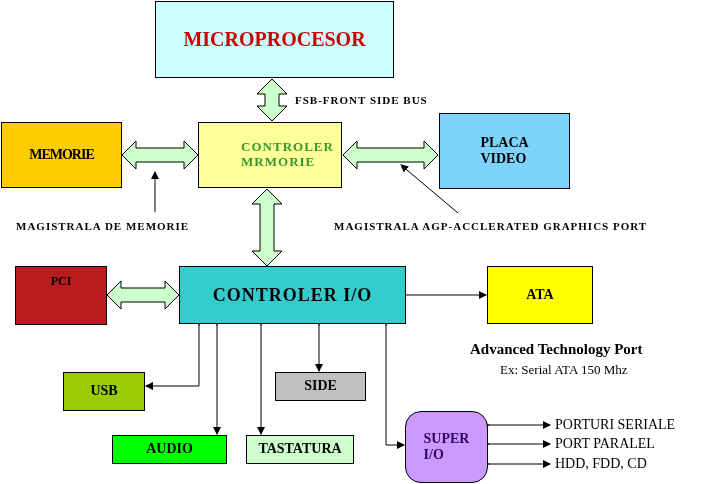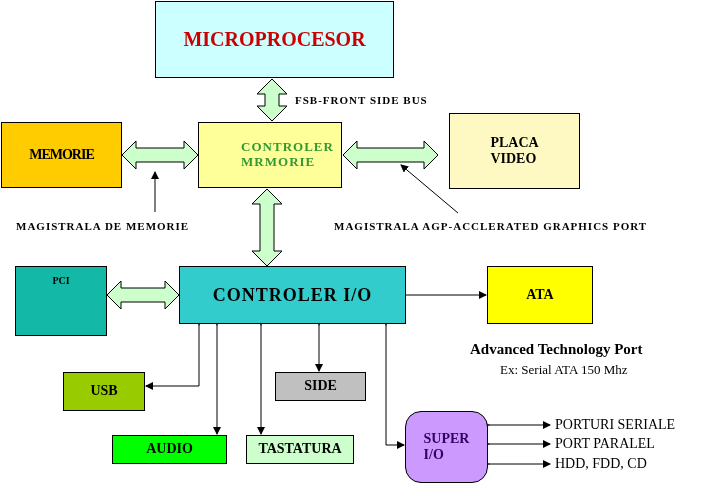--- a/index.html
+++ b/index.html
@@ -6,22 +6,22 @@
     body { width: 718px; height: 484px; position: relative; overflow: hidden;
            font-family: "Liberation Serif", "DejaVu Serif", serif; }
     .box { position: absolute; border: 1px solid #000; box-sizing: border-box;
            display: flex; align-items: center; justify-content: center; text-align: left;
            font-weight: bold; color: #000; line-height: 1.15; }
     .lbl { position: absolute; font-weight: bold; font-size: 11px; letter-spacing: 1px; white-space: nowrap; color: #000; }
     svg.wires { position: absolute; left: 0; top: 0; }
     #cpu { left: 155px; top: 1px; width: 239px; height: 77px; background: #ccffff; color: #cc0000; font-size: 20px; }
     #mem { left: 1px; top: 122px; width: 121px; height: 66px; background: #ffcc00; font-size: 14px; letter-spacing: -1px; }
     #memctl { left: 198px; top: 122px; width: 144px; height: 66px; background: #ffff99; color: #339933; font-size: 13px; letter-spacing: 1px; padding-left: 35px; }
-    #video { left: 449px; top: 113px; width: 131px; height: 76px; background: #fef9c3; font-size: 14px; }
-    #pci { left: 15px; top: 266px; width: 92px; height: 70px; background: #14b8a6; font-size: 10px; align-items: flex-start; padding-top: 8px; }
+    #video { left: 439px; top: 113px; width: 131px; height: 76px; background: #7dd3fc; font-size: 14px; }
+    #pci { left: 15px; top: 266px; width: 92px; height: 59px; background: #b91c1c; font-size: 12px; align-items: flex-start; padding-top: 8px; }
     #ioctl { left: 179px; top: 266px; width: 227px; height: 58px; background: #33cccc; font-size: 18px; letter-spacing: 1px; }
     #ata { left: 487px; top: 266px; width: 106px; height: 58px; background: #ffff00; font-size: 14px; }
     #usb { left: 63px; top: 372px; width: 82px; height: 39px; background: #99cc00; font-size: 14px; }
     #mouse { left: 275px; top: 372px; width: 91px; height: 29px; background: #c0c0c0; font-size: 14px; }
     #audio { left: 112px; top: 435px; width: 115px; height: 29px; background: #00ff00; font-size: 14px; }
     #tast { left: 246px; top: 435px; width: 108px; height: 29px; background: #ccffcc; font-size: 14px; }
     #superio { left: 405px; top: 411px; width: 83px; height: 72px; background: #cc99ff; color: #330066; font-size: 14px; border-radius: 16px; }
     #fsb { left: 295px; top: 94px; }
     #magmem { left: 16px; top: 220px; }
     #magagp { left: 334px; top: 220px; }

